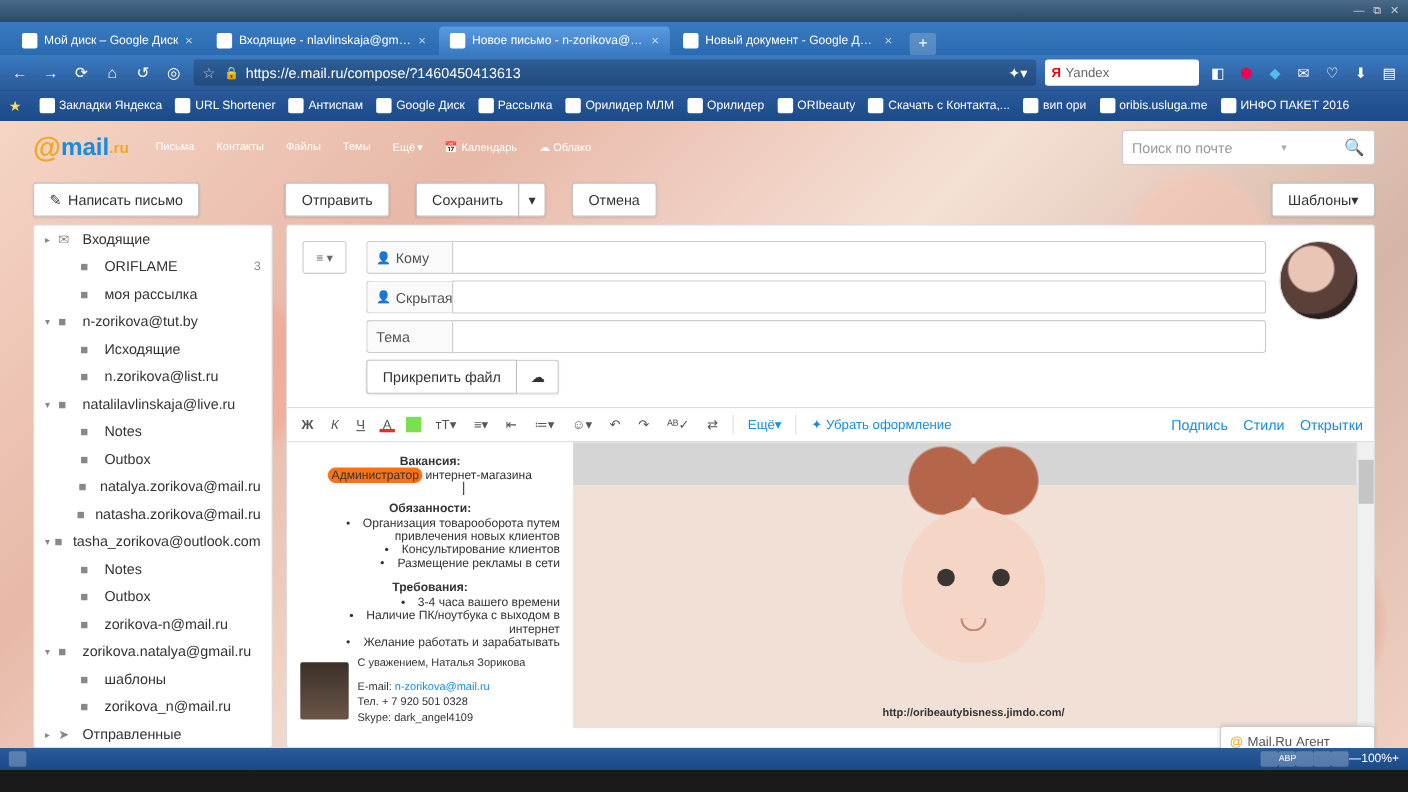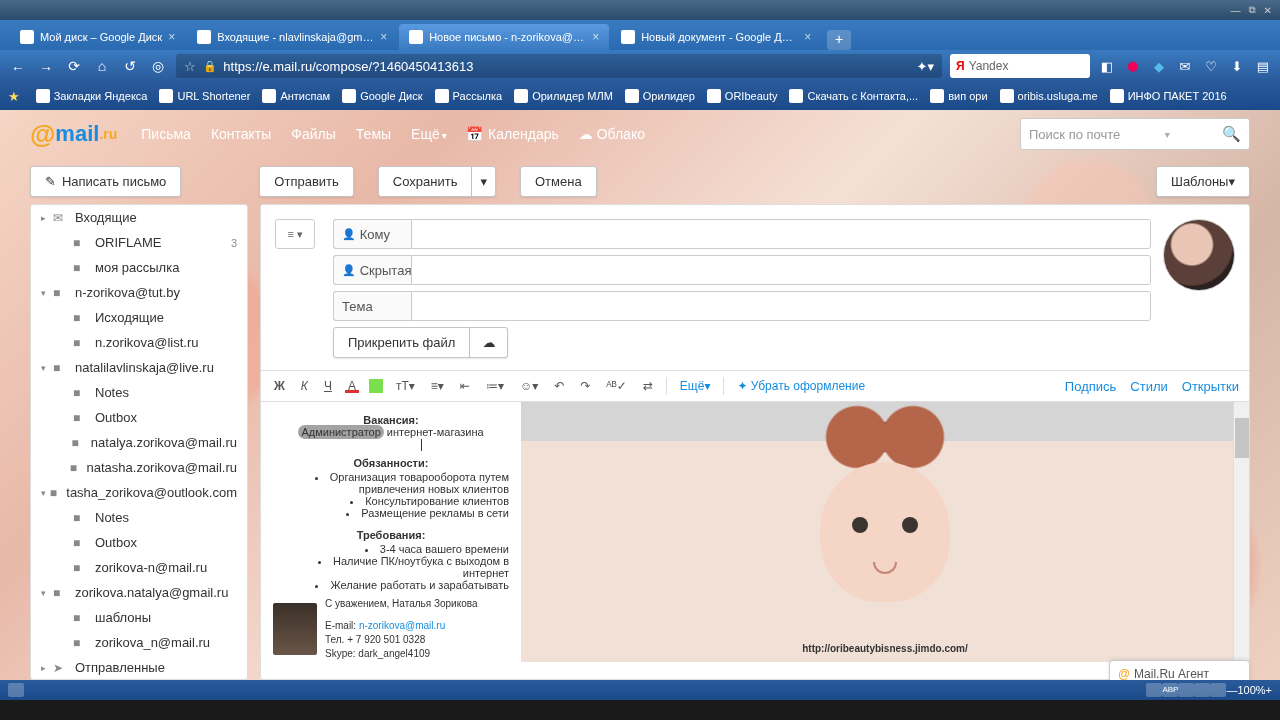--- a/index.html
+++ b/index.html
@@ -23,21 +23,21 @@
 .bookbar{height:28px;background:linear-gradient(#2a5a9a,#1a4a8a);display:flex;align-items:center;padding:0 8px;gap:12px;overflow:hidden}
 .bookmark{display:flex;align-items:center;color:#fff;font-size:11px;cursor:pointer;white-space:nowrap}
 .bookmark .bi{width:14px;height:14px;background:#fff;border-radius:2px;margin-right:4px;flex-shrink:0}
 .page{height:570px;background:linear-gradient(135deg,#f5d5c5 0%,#e8b8a8 25%,#f5e0d5 50%,#d5b5a5 75%,#f0d0c0 100%);position:relative;overflow:hidden}
 .page::before{content:"";position:absolute;inset:0;background:radial-gradient(circle at 15% 40%,#f5a590 0 80px,transparent 90px),radial-gradient(circle at 85% 20%,#f8c5b5 0 60px,transparent 70px),radial-gradient(circle at 90% 80%,#e8a595 0 100px,transparent 110px);opacity:.5}
 .mailheader{position:relative;height:48px;display:flex;align-items:center;padding:0 30px;gap:24px}
 .logo{font-size:22px;font-weight:bold;color:#f5a623;display:flex;align-items:center}
 .logo .at{font-size:26px}
 .logo .m{color:#168de2}
 .logo .ru{color:#f5a623;font-size:14px}
-.nav{display:flex;gap:20px;color:#fff;font-size:14px}
+.nav{display:flex;gap:20px;color:#fff;font-size:10px}
 .nav span{cursor:pointer}
 .nav .more::after{content:"▾";margin-left:2px;font-size:10px}
 .searchbox{margin-left:auto;width:230px;height:32px;background:#fff;border:1px solid #ccc;border-radius:3px;display:flex;align-items:center;padding:0 8px;font-size:13px;color:#999}
 .searchbox .mag{margin-left:auto;color:#555;font-size:15px}
 .toolbar{position:relative;height:46px;display:flex;align-items:center;padding:0 30px;gap:24px}
 .btn{background:#fff;border:1px solid #c5c5c5;border-radius:3px;padding:7px 14px;font-size:13px;color:#333;cursor:pointer;display:inline-flex;align-items:center;box-shadow:0 1px 2px rgba(0,0,0,.1)}
 .btn.icon::before{content:"✎";margin-right:6px}
 .btngroup{display:flex}
 .btngroup .btn:first-child{border-radius:3px 0 0 3px}
 .btngroup .btn.dd{border-left:none;border-radius:0 3px 3px 0;padding:7px 8px}
@@ -67,21 +67,21 @@
 .et.b{font-weight:bold}
 .et.i{font-style:italic}
 .et.u{text-decoration:underline}
 .et.color{width:14px;height:14px;border-bottom:3px solid #e03030;display:inline-block;text-align:center;line-height:11px}
 .et.hl{width:14px;height:14px;background:#7be050;display:inline-block}
 .sep{width:1px;height:18px;background:#ddd}
 .etright{margin-left:auto;display:flex;gap:14px;color:#168de2;font-size:13px}
 .editorbody{display:flex;margin:0 -14px;height:260px;overflow:hidden;position:relative}
 .textcol{width:260px;padding:8px 12px;font-size:11px;color:#333;text-align:center}
 .textcol h4{font-size:11px;font-weight:bold;margin-top:4px}
-.textcol .hlword{background:#a3a3a3;border-radius:10px;padding:1px 3px}
+.textcol .hlword{background:#f97316;border-radius:10px;padding:1px 3px}
 .textcol ul{list-style:disc;text-align:left;padding-left:24px;margin:2px 0}
 .textcol ul li{text-align:right;list-style-position:inside;padding:0}
 .sigrow{display:flex;align-items:center;gap:8px;margin-top:6px;text-align:left}
 .sigava{width:44px;height:52px;background:linear-gradient(#3a3028,#6a5548);border-radius:2px}
 .sigtext{font-size:10px;line-height:1.4}
 .sigtext a{color:#168de2}
 .imgcol{flex:1;background:linear-gradient(180deg,#d5d5d5 0 15%,#f0e0d5 15%);position:relative;display:flex;align-items:flex-start;justify-content:center}
 .baby{width:200px;height:230px;position:relative}
 .baby .bow{width:140px;height:70px;background:radial-gradient(circle at 30% 50%,#b5654a 0 30px,transparent 32px),radial-gradient(circle at 70% 50%,#b5654a 0 30px,transparent 32px),radial-gradient(circle at 50% 50%,#8a4535 0 14px,transparent 16px);margin:0 auto}
 .baby .face{width:130px;height:140px;background:#f5d5c5;border-radius:50% 50% 45% 45%;margin:-10px auto 0;position:relative}

